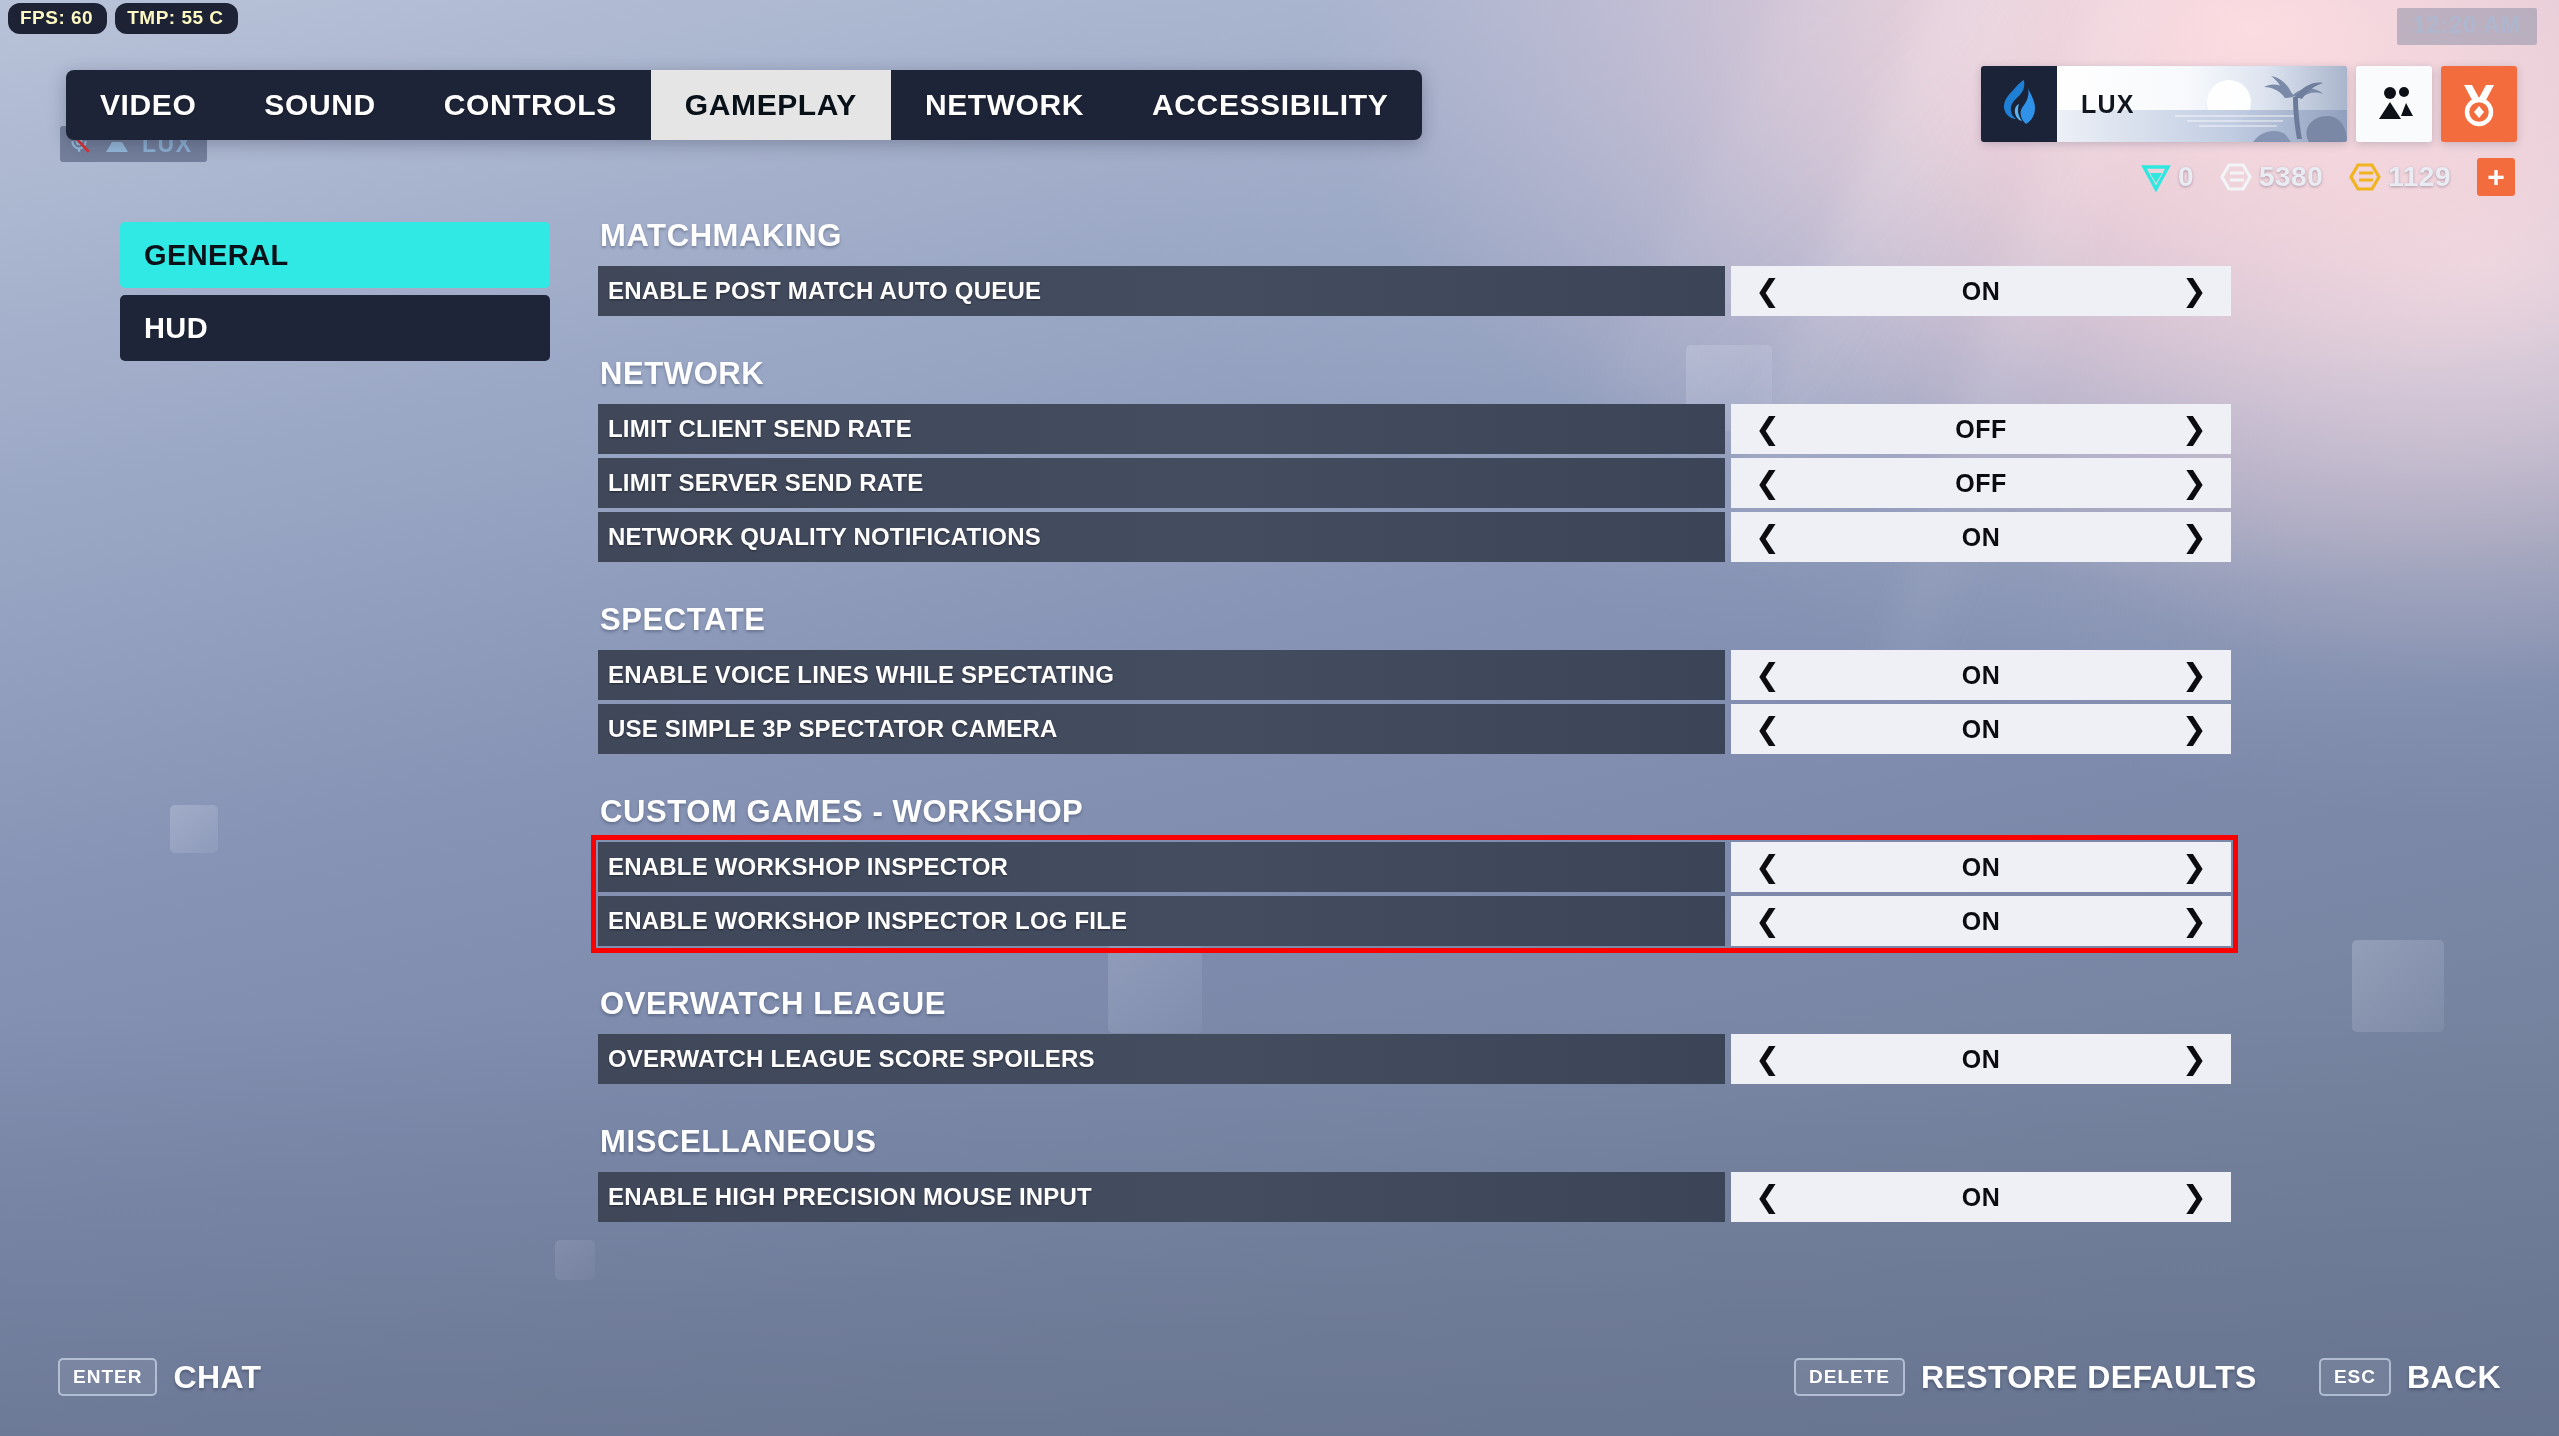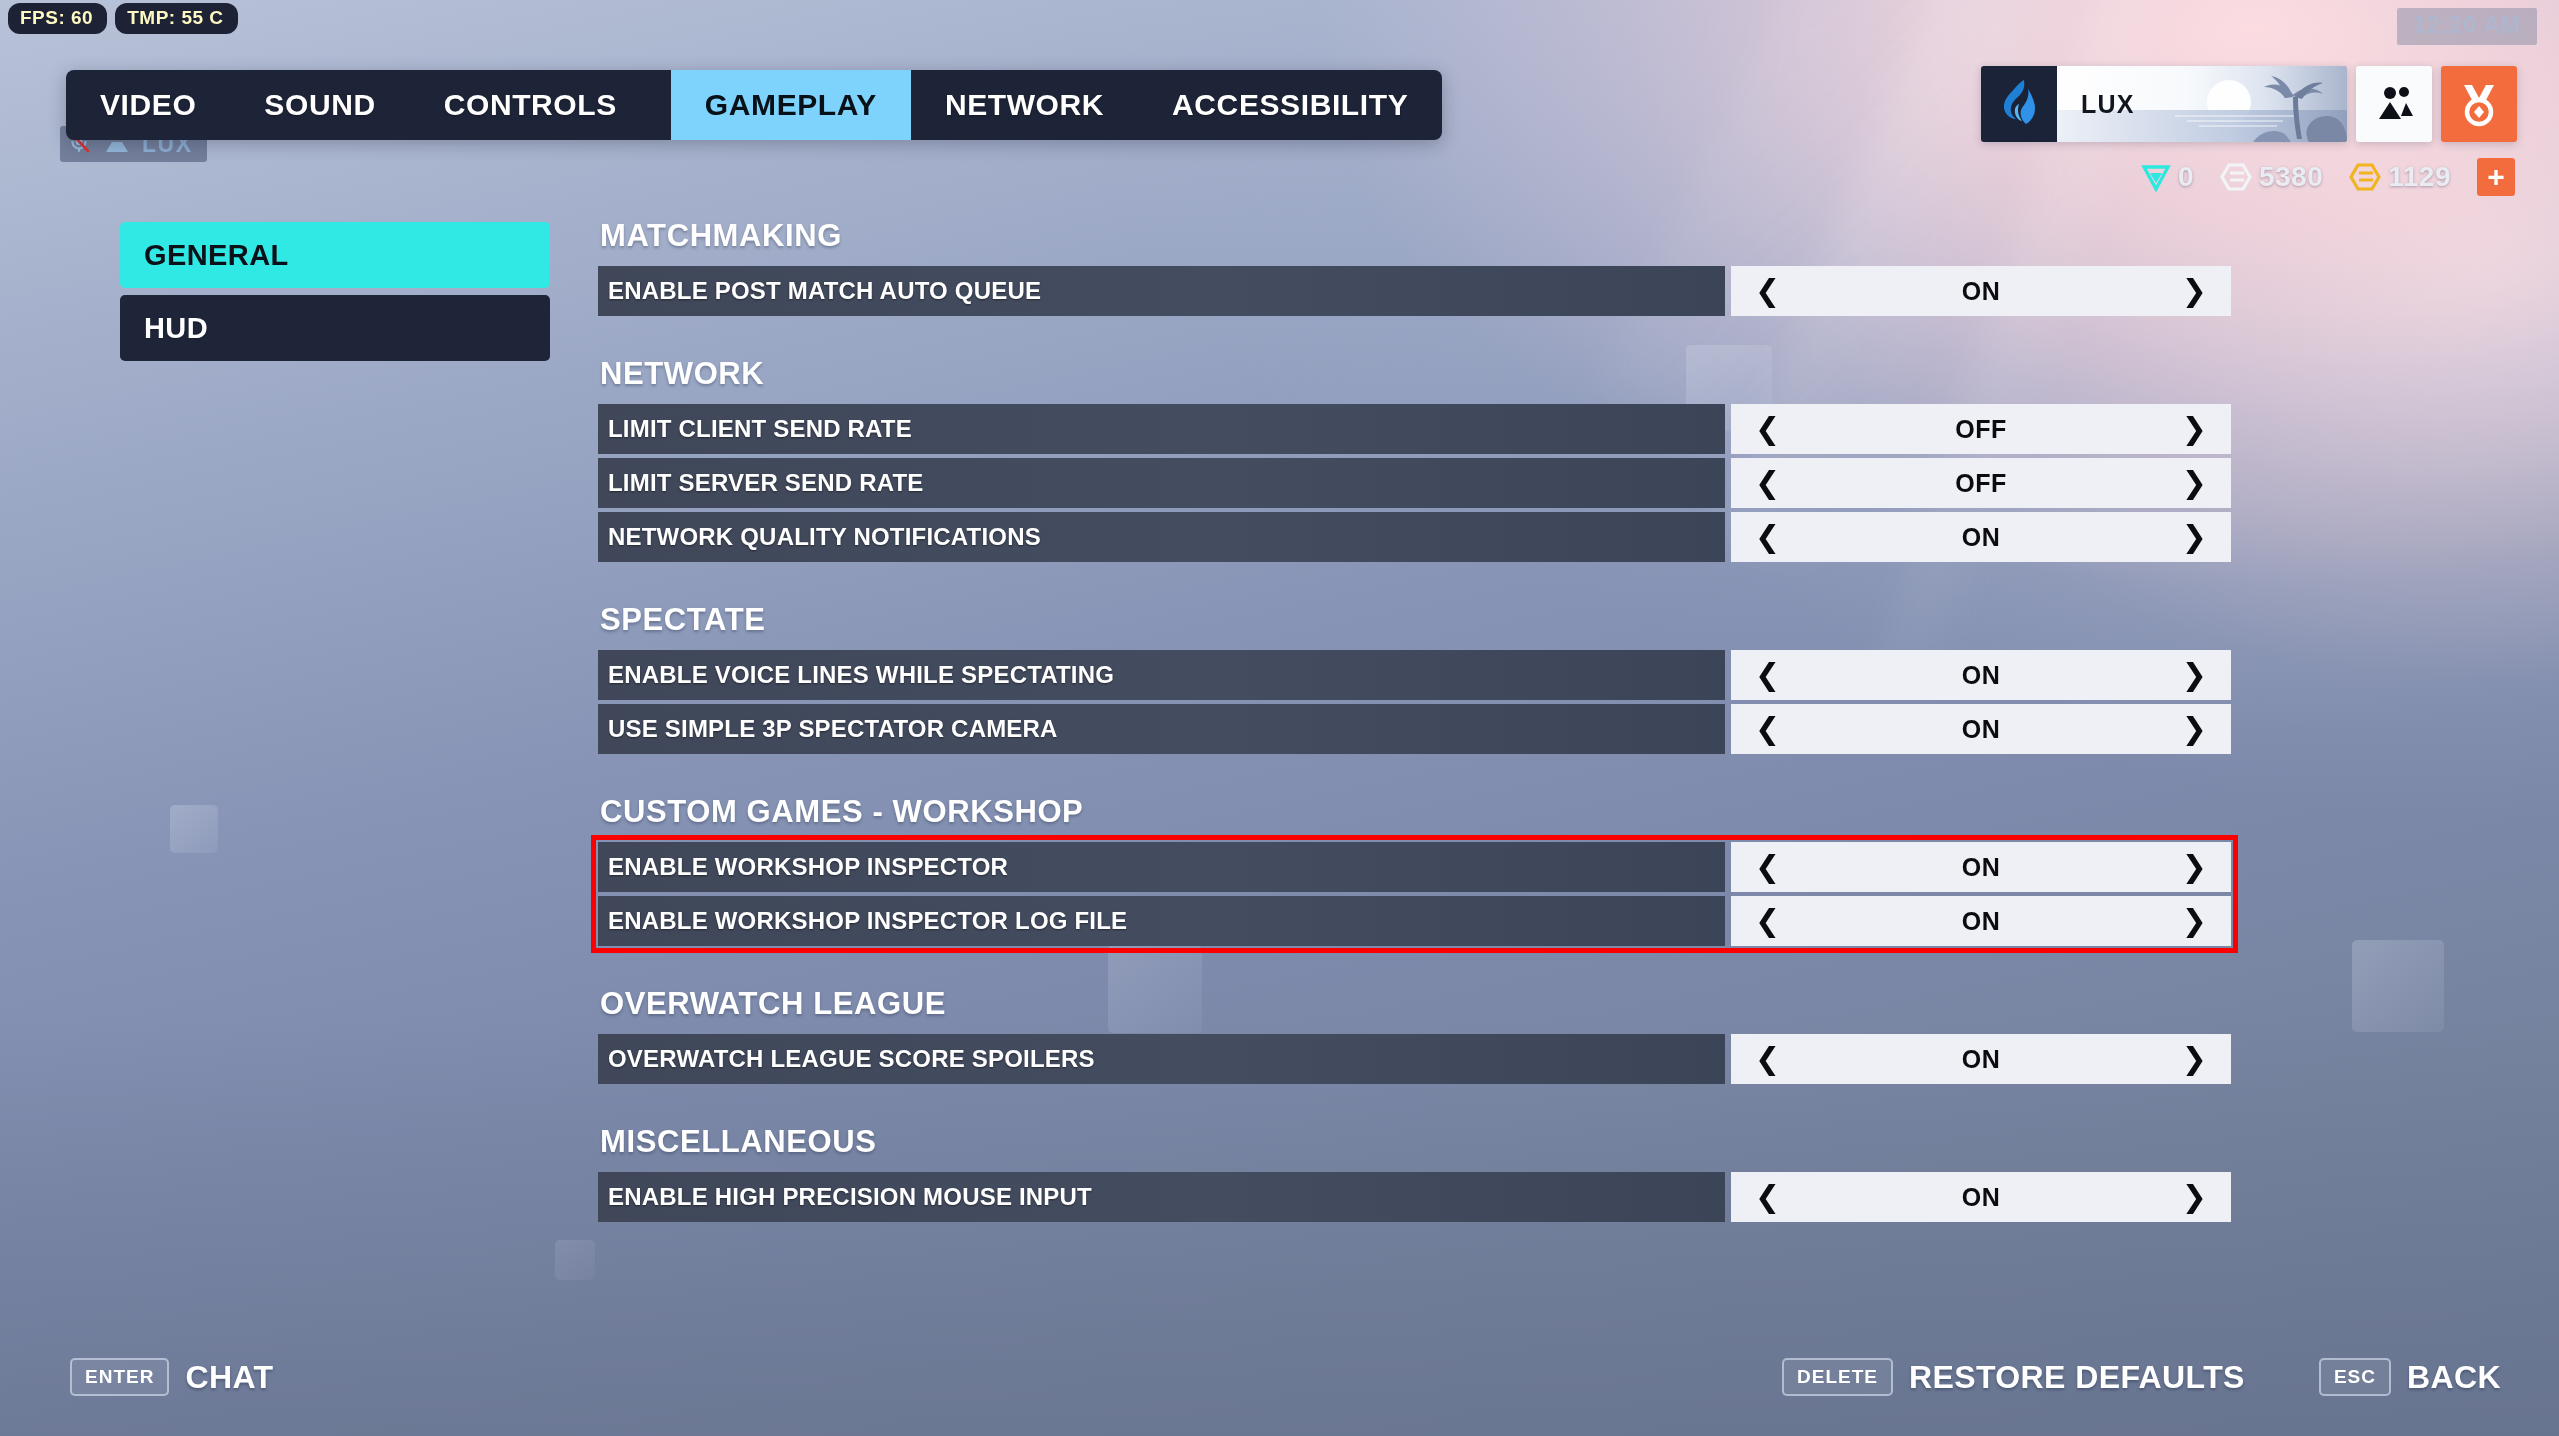--- a/index.html
+++ b/index.html
@@ -101,24 +101,23 @@
     padding: 0 34px;
     color: #ffffff;
     font-weight: 800;
     font-size: 30px;
     letter-spacing: 0.6px;
     white-space: nowrap;
     cursor: pointer;
     text-shadow: 0 1px 2px rgba(0,0,0,.35);
   }
   .tab.active {
-    background: #7dd3fc;
+    background: #e5e5e5;
     color: #081018;
     text-shadow: none;
-    margin-left: 20px;
   }
 
   
   .sidebar {
     position: absolute; left: 120px; top: 222px;
     width: 430px;
     display: flex; flex-direction: column; gap: 7px;
   }
   .side-item {
     height: 66px;
@@ -273,21 +272,21 @@
   .hint { display: flex; align-items: center; gap: 16px; cursor: pointer; }
   .hint + .hint { margin-left: 62px; }
   .hint-group { display: flex; align-items: center; }
   .keycap {
     min-width: 40px; height: 38px;
     padding: 0 13px;
     border: 2px solid rgba(219,228,245,0.60);
     border-radius: 5px;
     background: rgba(255,255,255,0.07);
     display: flex; align-items: center; justify-content: center;
-    color: #ffffff; font-weight: 800; font-size: 19px; letter-spacing: 1px; margin-left: 12px;
+    color: #ffffff; font-weight: 800; font-size: 19px; letter-spacing: 1px;
   }
   .hint-label {
     color: #ffffff; font-weight: 800; font-size: 32px; letter-spacing: .4px;
     text-shadow: 0 2px 3px rgba(40,50,75,.45);
   }
 </style>
 </head>
 <body>
 
 <div class="screen">

